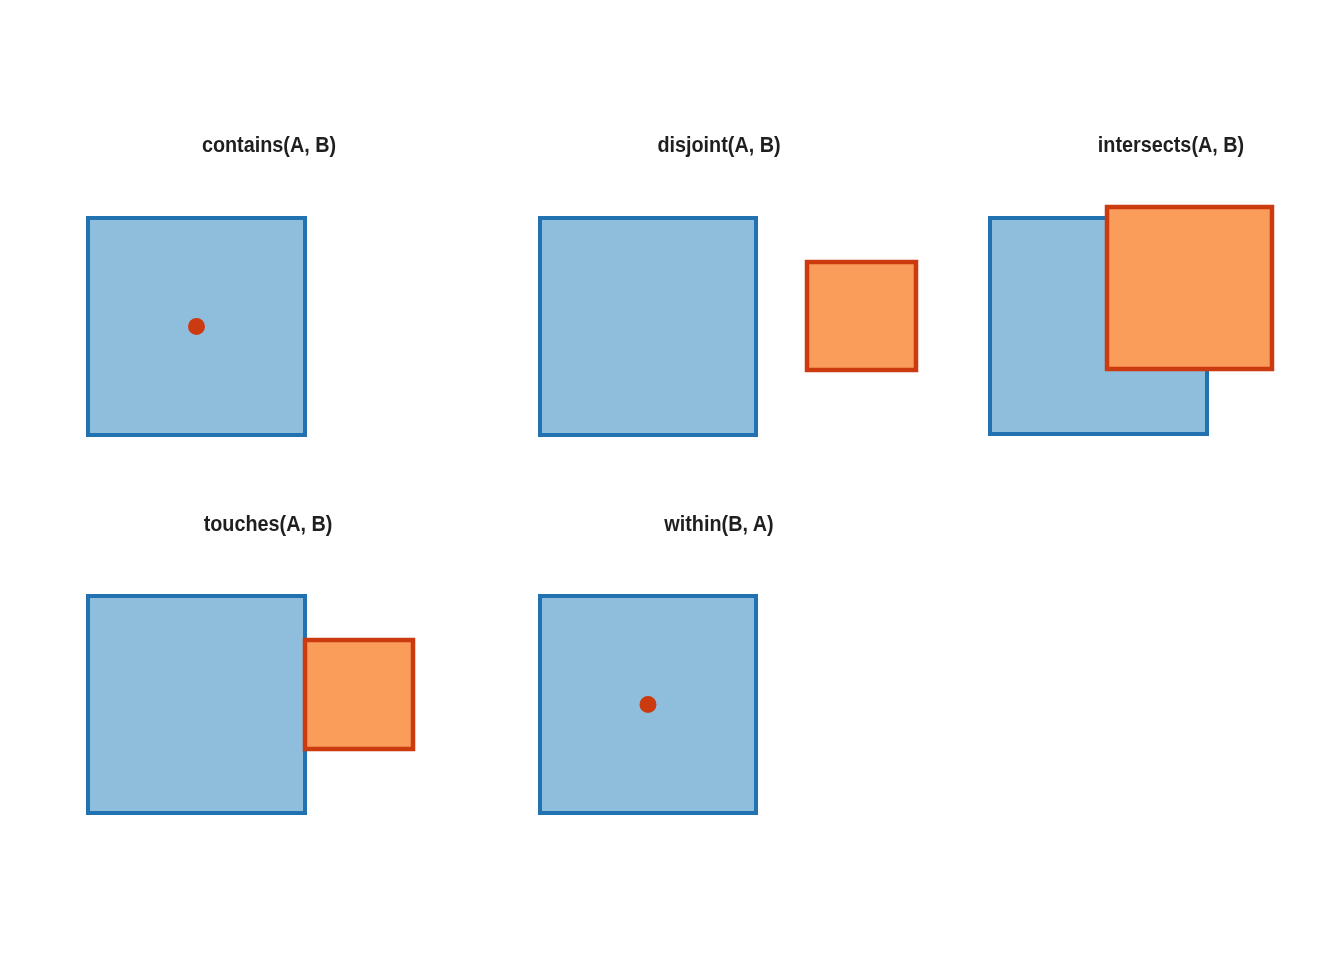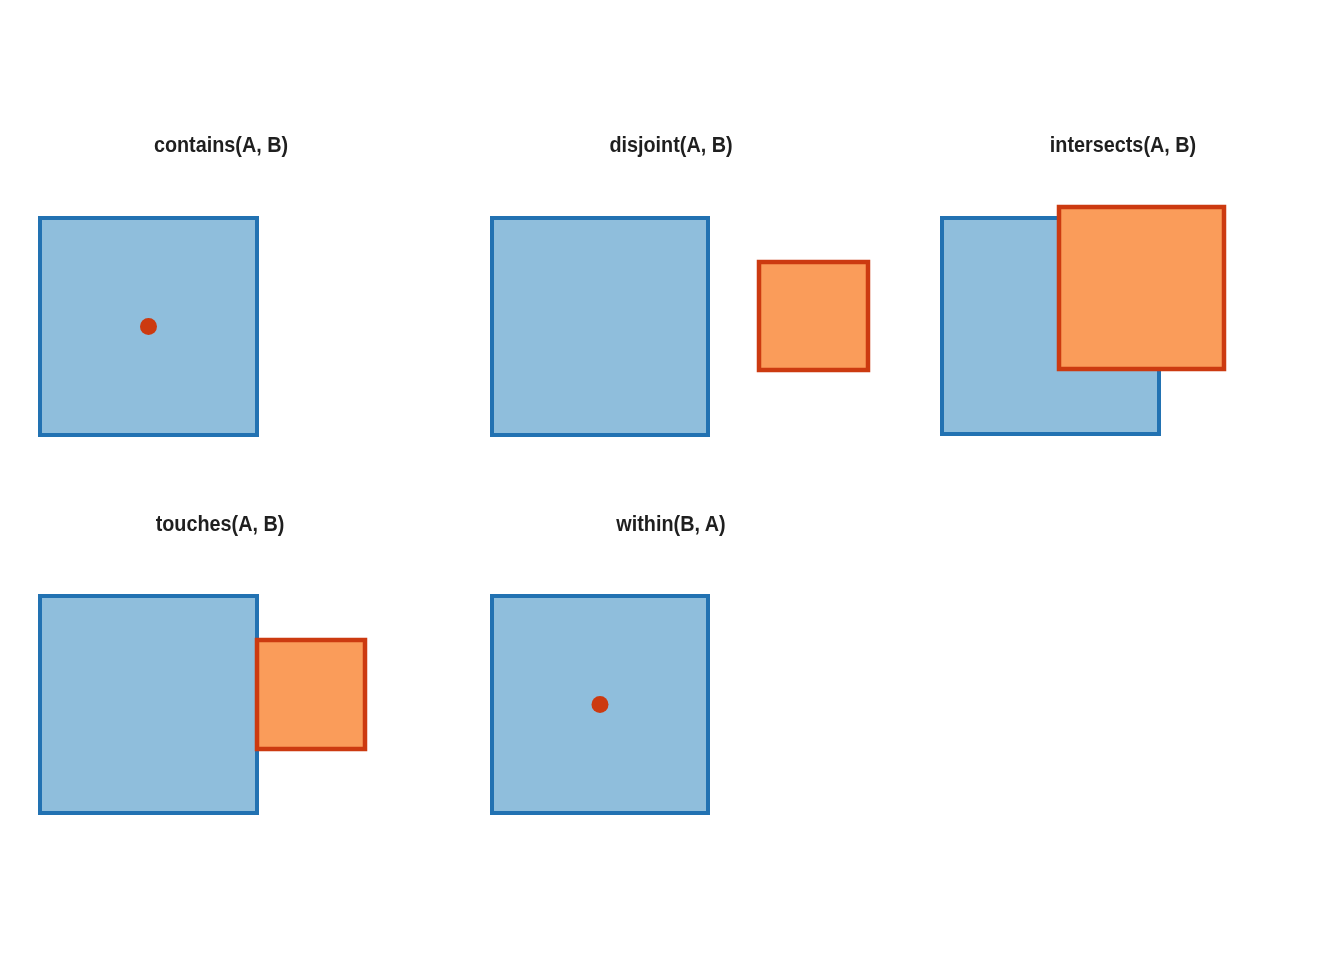--- a/index.html
+++ b/index.html
@@ -7,20 +7,21 @@
     padding: 0;
     background: #ffffff;
   }
   .figure {
     position: relative;
     width: 1260px;
     height: 960px;
     background: #ffffff;
     overflow: hidden;
     font-family: "Liberation Sans", sans-serif;
+    margin-left: 48px;
   }
   .canvas {
     position: absolute;
     left: 0;
     top: 0;
     width: 1344px;
     height: 960px;
   }
   .panel-title {
     position: absolute;

